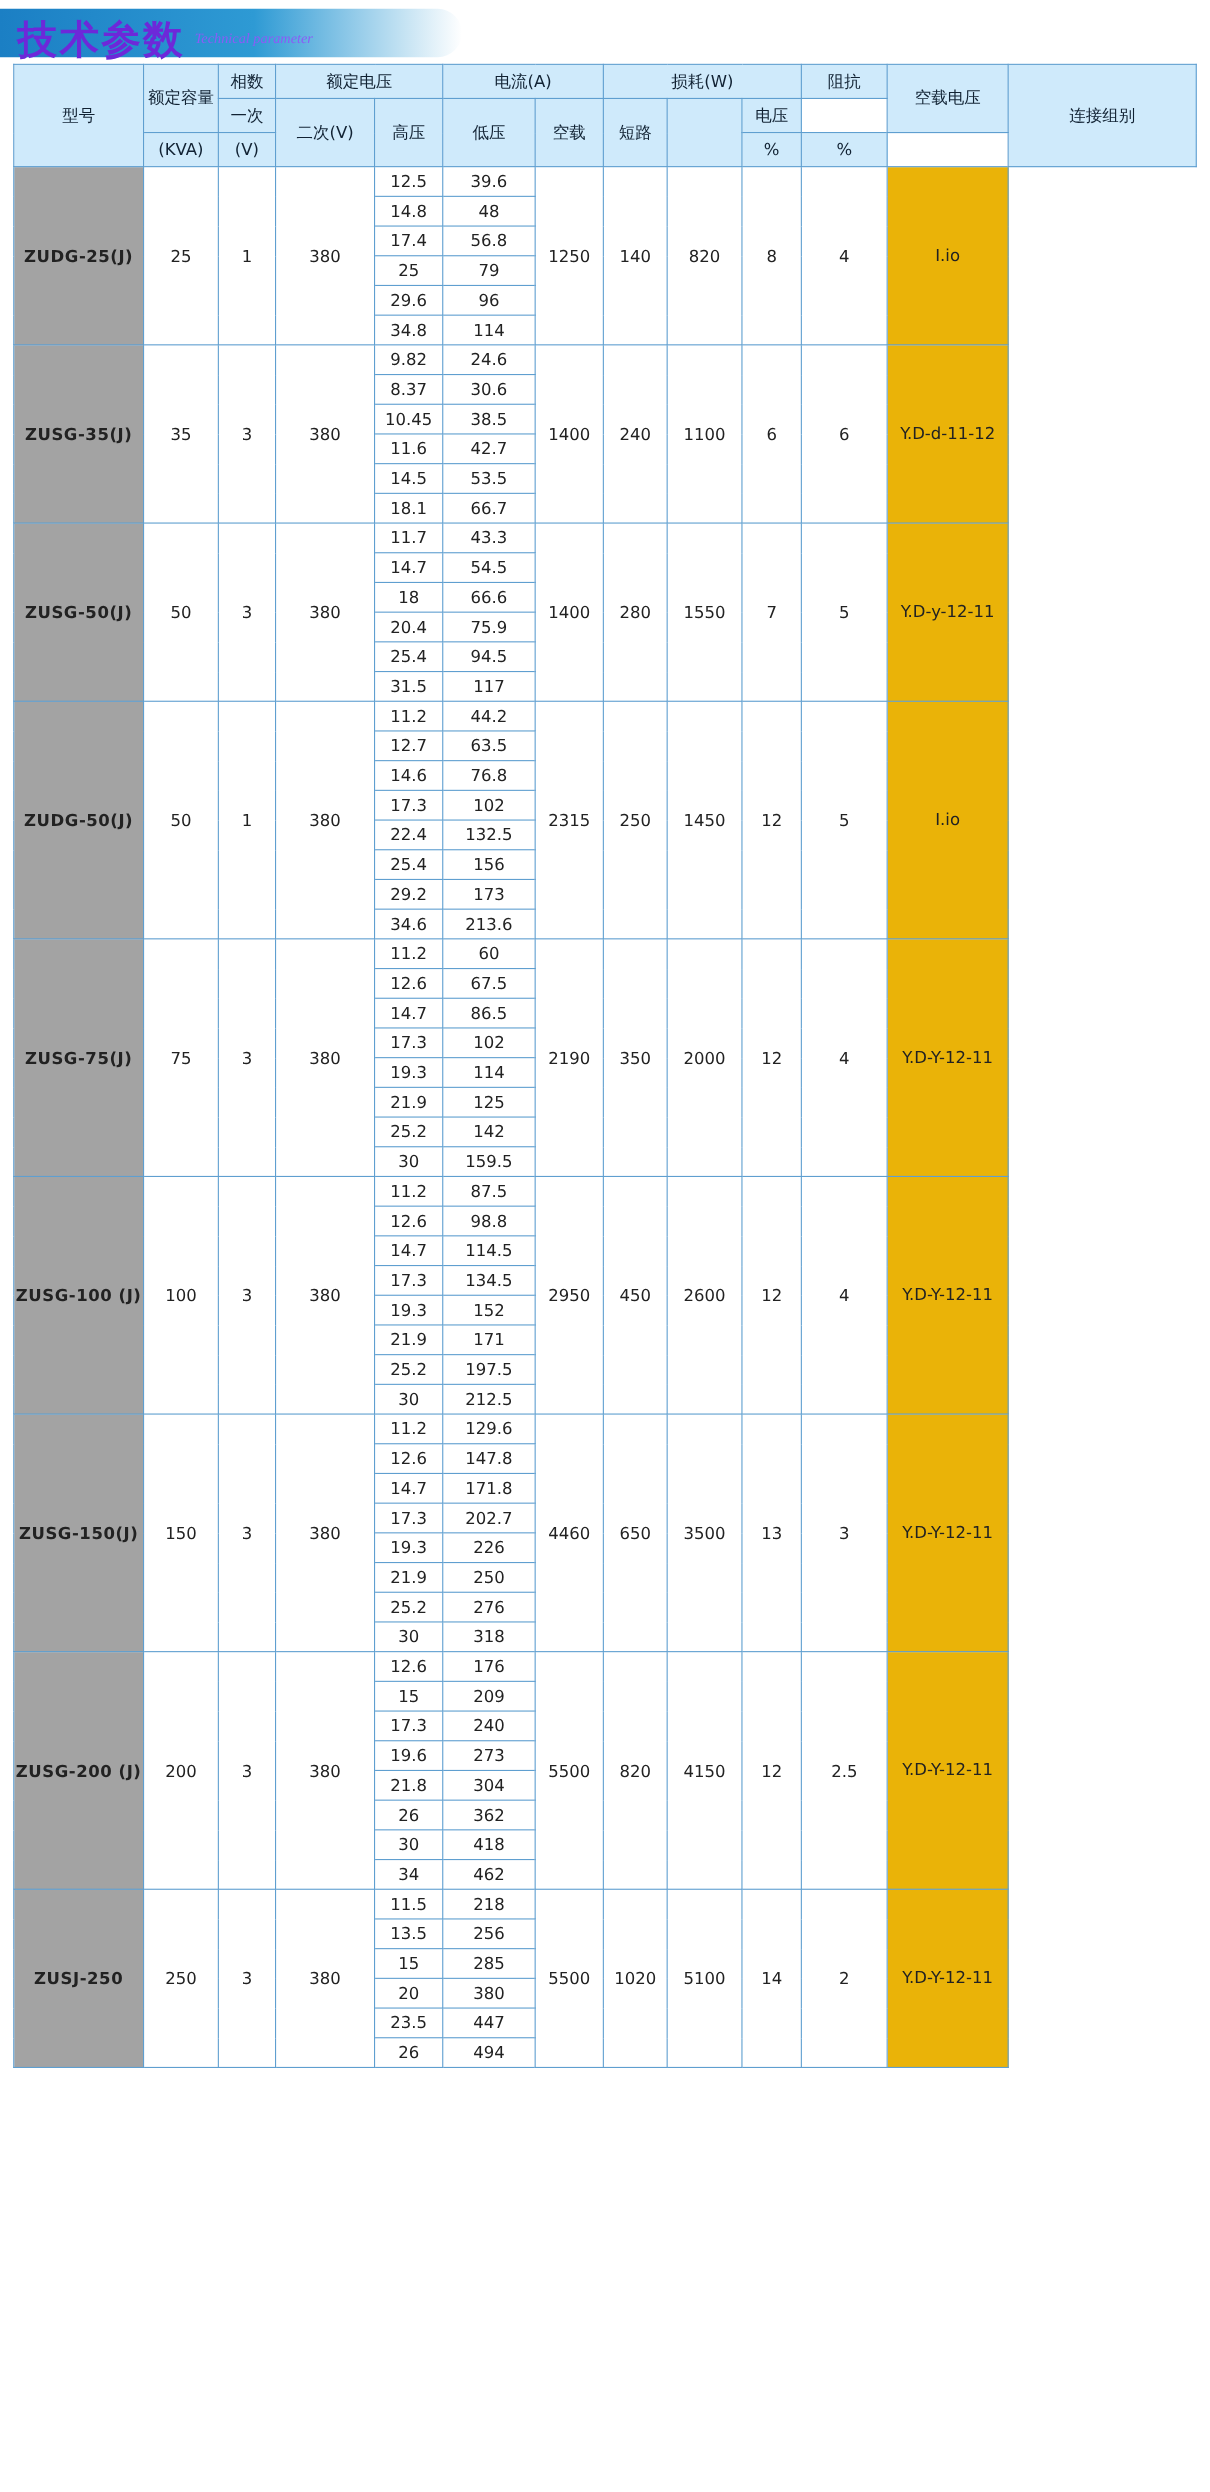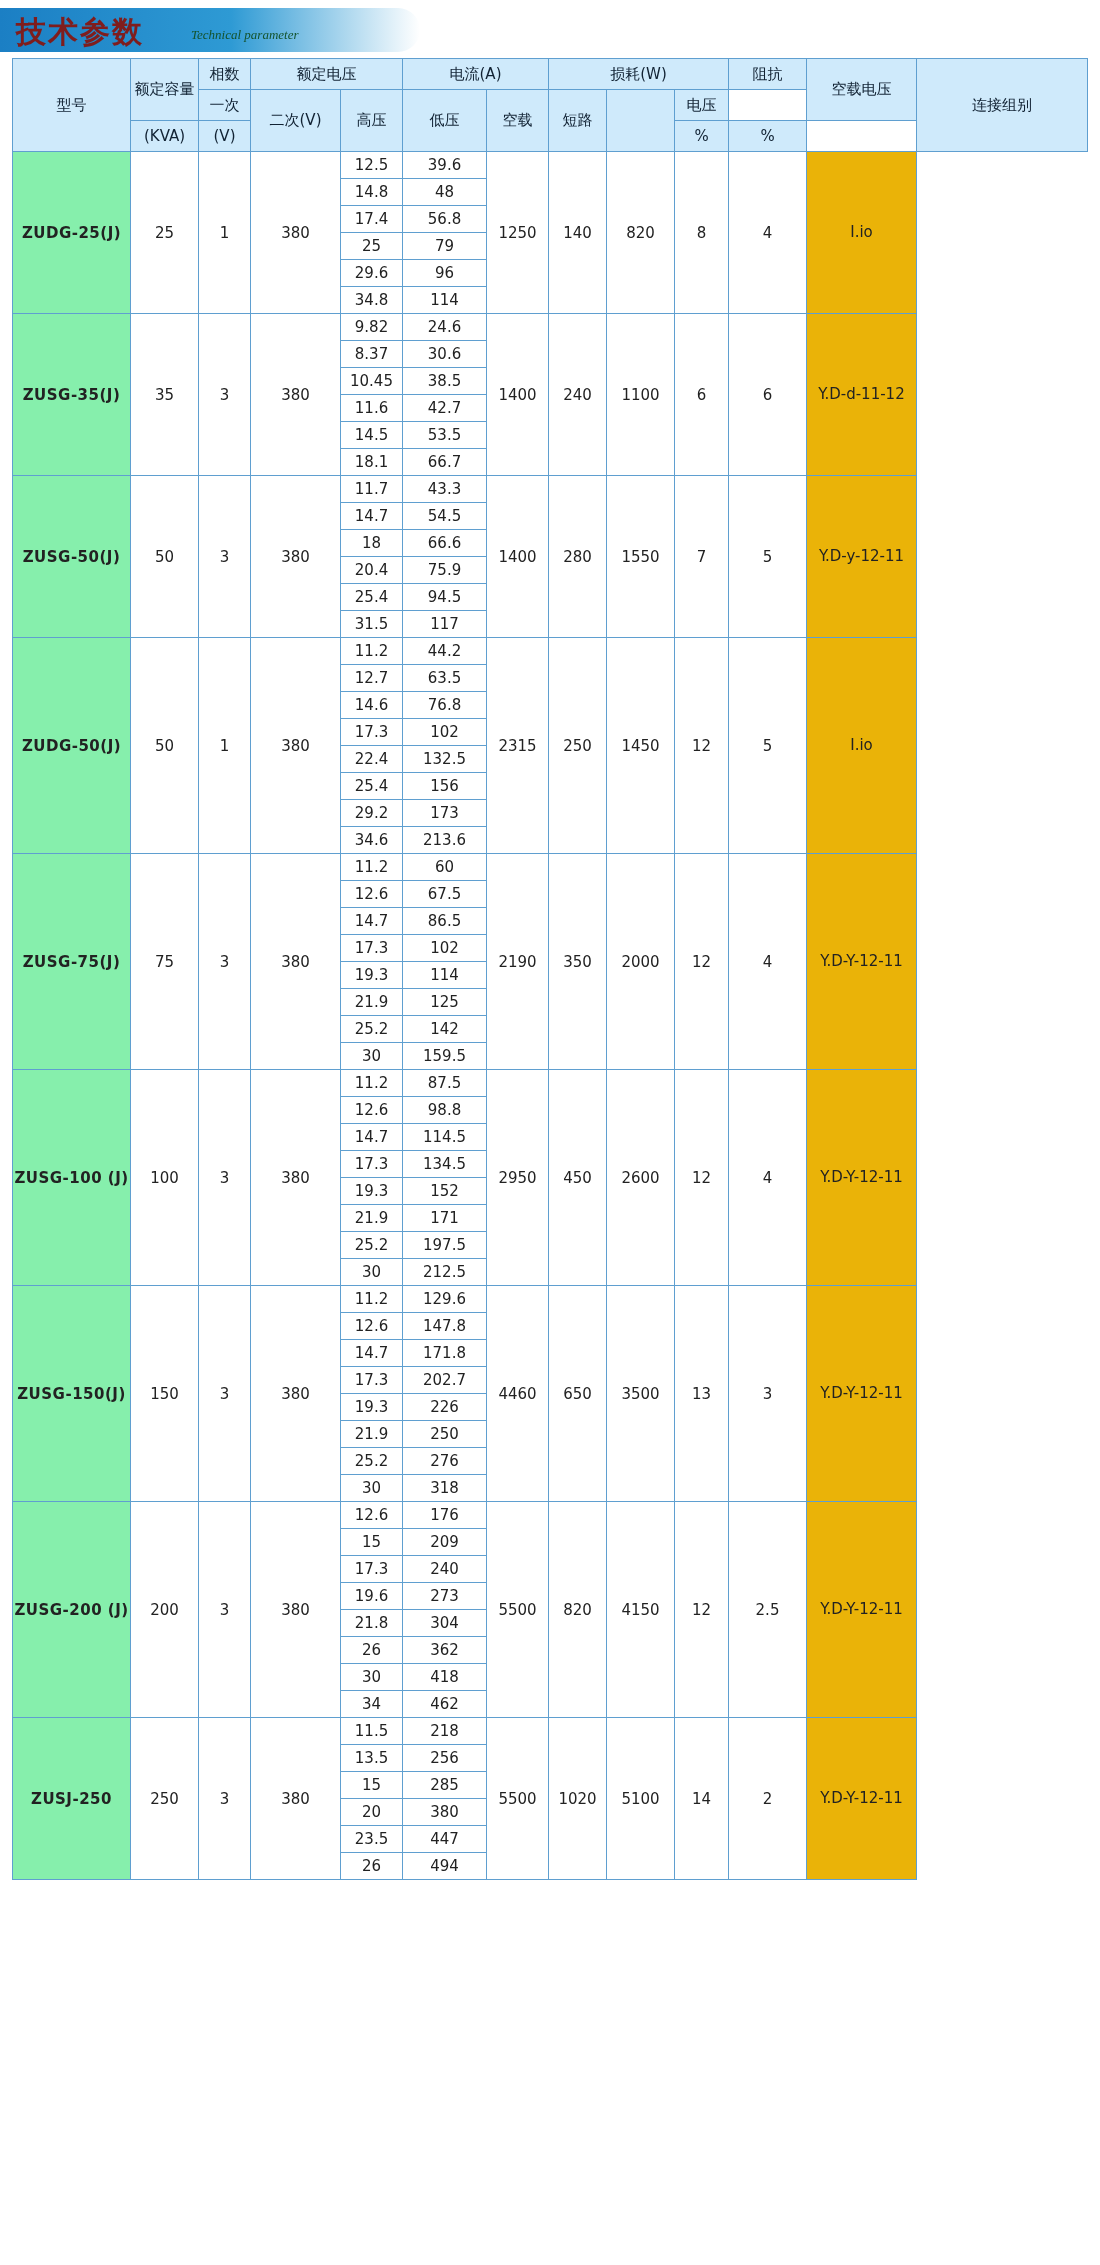--- a/index.html
+++ b/index.html
@@ -29,32 +29,32 @@
     top: 8px;
     height: 44px;
     width: 420px;
     background: linear-gradient(90deg, #1b7fc4 0%, #2e9ad4 55%, rgba(120,195,232,0) 100%);
     border-radius: 0 22px 22px 0;
   }
   .banner-cn {
     position: absolute;
     left: 16px;
     top: 12px;
-    font-size: 30px;
+    font-size: 36px;
     font-weight: bold;
-    color: #7f1d1d;
+    color: #6d28d9;
     letter-spacing: 2px;
     font-family: "DejaVu Sans", sans-serif;
   }
   .banner-en {
     position: absolute;
-    left: 191px;
+    left: 177px;
     top: 27px;
     font-size: 13px;
-    color: #14532d;
+    color: #8b5cf6;
     font-style: italic;
     font-family: "Liberation Serif", serif;
   }
   
   table.spec {
     border-collapse: collapse;
     width: 1076px;
     margin: 0 12px 12px 12px;
     table-layout: fixed;
   }
@@ -69,21 +69,21 @@
   }
   table.spec thead th {
     background: #cfeafb;
     font-weight: normal;
     color: #123;
     font-size: 15px;
     line-height: 1.25;
     height: 26px;
   }
   td.model {
-    background: #86efac;
+    background: #a3a3a3;
     font-weight: bold;
     font-size: 16px;
     letter-spacing: 0.5px;
   }
   td.val {
     background: #ffffff;
     font-size: 16px;
   }
   td.sub {
     background: #ffffff;

